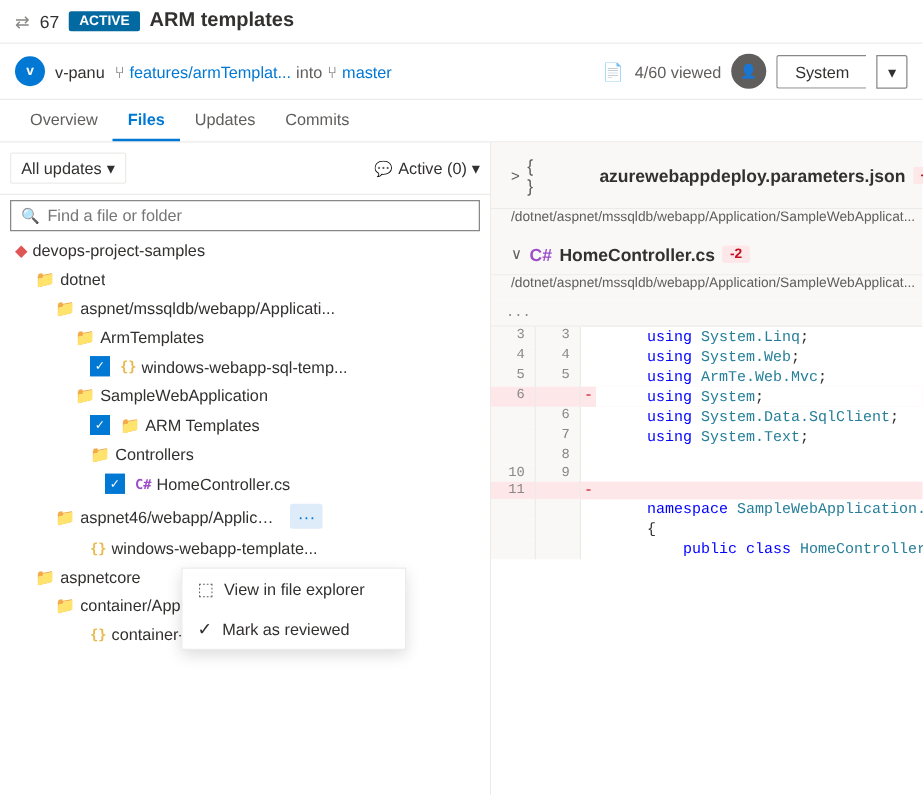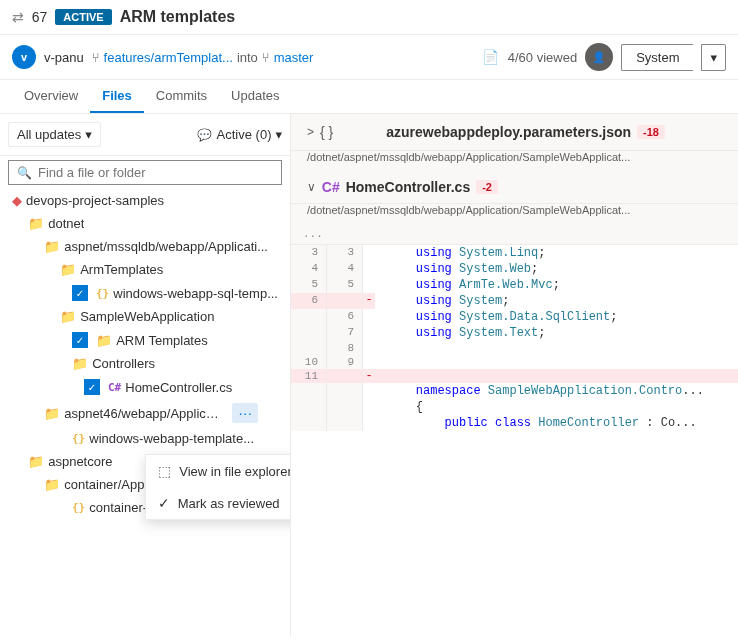--- a/index.html
+++ b/index.html
@@ -21,21 +21,21 @@
 
     
     .tabs { display: flex; padding: 0 12px; border-bottom: 1px solid #edebe9; }
     .tab { padding: 8px 12px; font-size: 13px; color: #605e5c; cursor: pointer; border-bottom: 2px solid transparent; text-decoration: none; }
     .tab.active { color: #0078d4; border-bottom: 2px solid #0078d4; font-weight: 700; }
 
     
     .main { display: flex; height: calc(642px - 120px); }
 
     
-    .left-panel { width: 291px; border-right: 1px solid #edebe9; overflow: hidden; position: relative; }
+    .left-panel { width: 393px; border-right: 1px solid #edebe9; overflow: hidden; position: relative; }
     .filter-bar { display: flex; align-items: center; padding: 8px; gap: 8px; border-bottom: 1px solid #edebe9; }
     .filter-btn { display: flex; align-items: center; gap: 4px; font-size: 13px; color: #323130; cursor: pointer; padding: 4px 8px; border: 1px solid #edebe9; background: #fff; border-radius: 2px; }
     .comments-filter { display: flex; align-items: center; gap: 4px; font-size: 13px; color: #323130; cursor: pointer; margin-left: auto; }
 
     .search-box { display: flex; align-items: center; padding: 4px 8px; margin: 4px 8px; border: 1px solid #8a8886; gap: 6px; }
     .search-icon { color: #605e5c; font-size: 12px; }
     .search-input { border: none; outline: none; font-size: 13px; color: #323130; width: 100%; background: transparent; }
 
     .file-tree { overflow-y: auto; height: calc(100% - 80px); }
     .tree-item { display: flex; align-items: center; padding: 4px 8px; cursor: pointer; gap: 4px; white-space: nowrap; overflow: hidden; }
@@ -97,22 +97,22 @@
     <span>4/60 viewed</span>
     <div class="reviewer-avatar">👤</div>
     <button class="approve-btn">System</button>
     <button class="approve-dropdown">▾</button>
   </div>
 </div>
 
 <div class="tabs">
   <a class="tab">Overview</a>
   <a class="tab active">Files</a>
+  <a class="tab">Updates</a>
   <a class="tab">Commits</a>
-  <a class="tab">Updates</a>
 </div>
 
 <div class="main">
 
   <div class="left-panel">
 
     <div class="filter-bar">
       <button class="filter-btn">
         <span>All updates</span>
         <span>▾</span>

